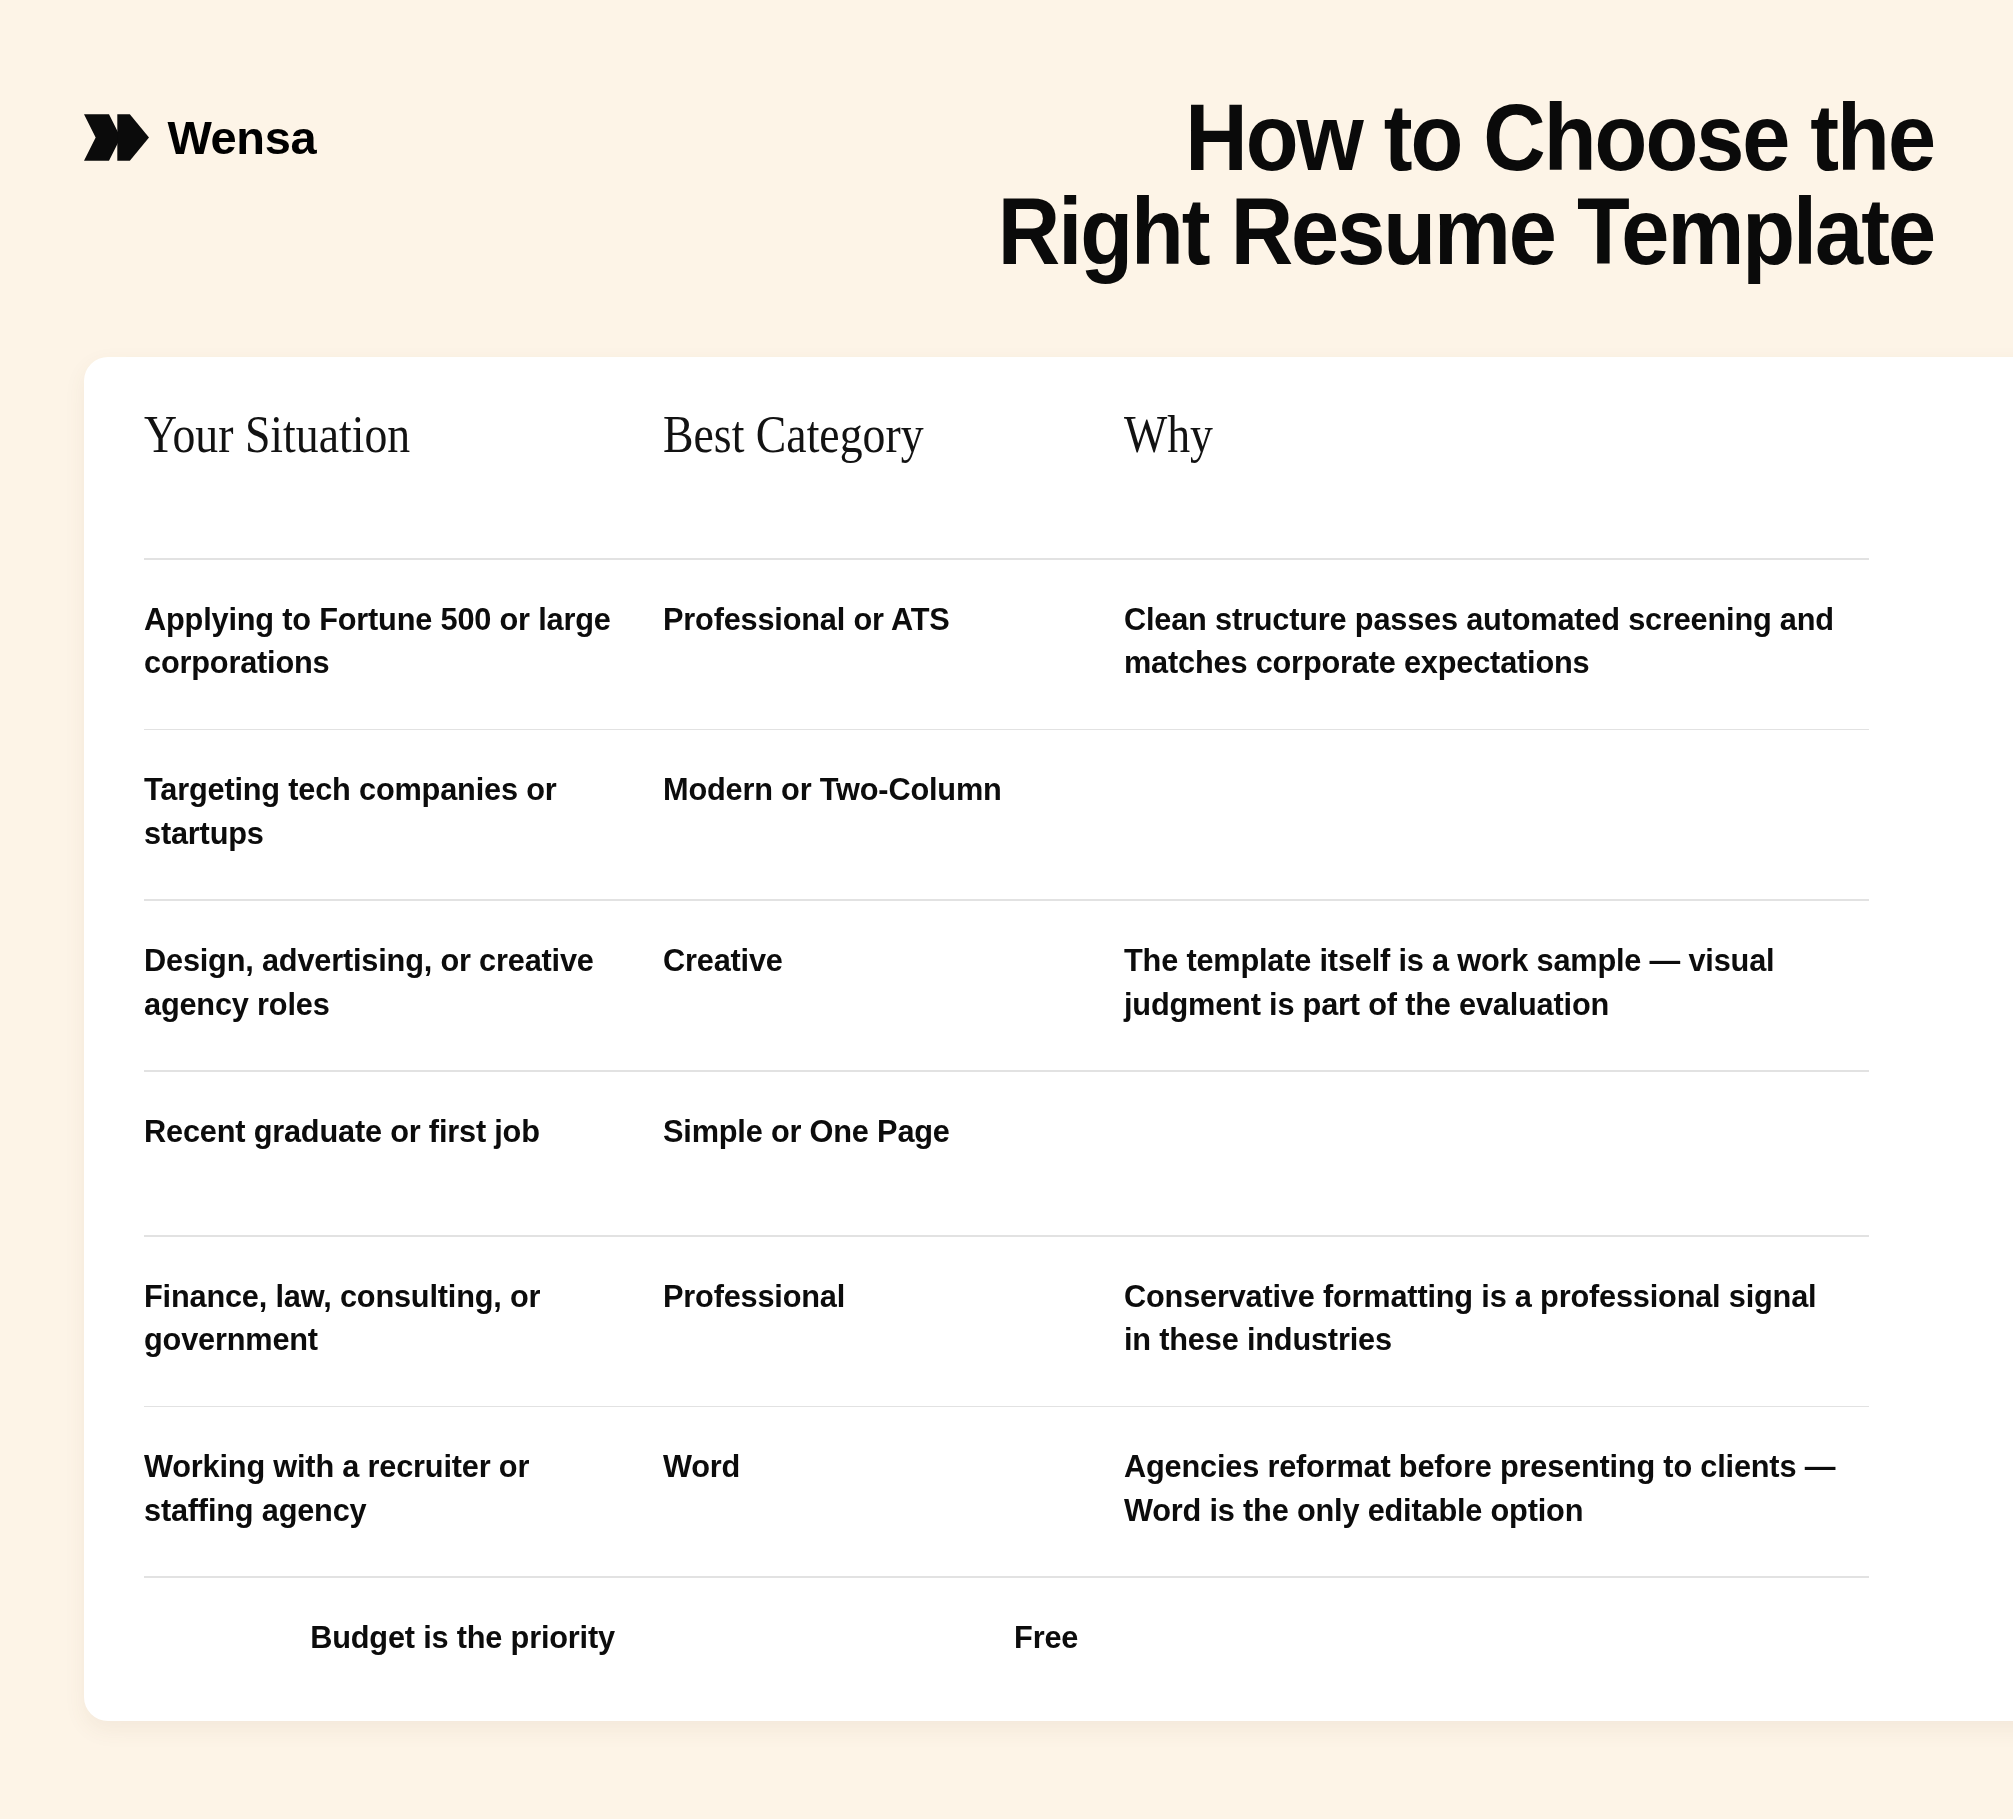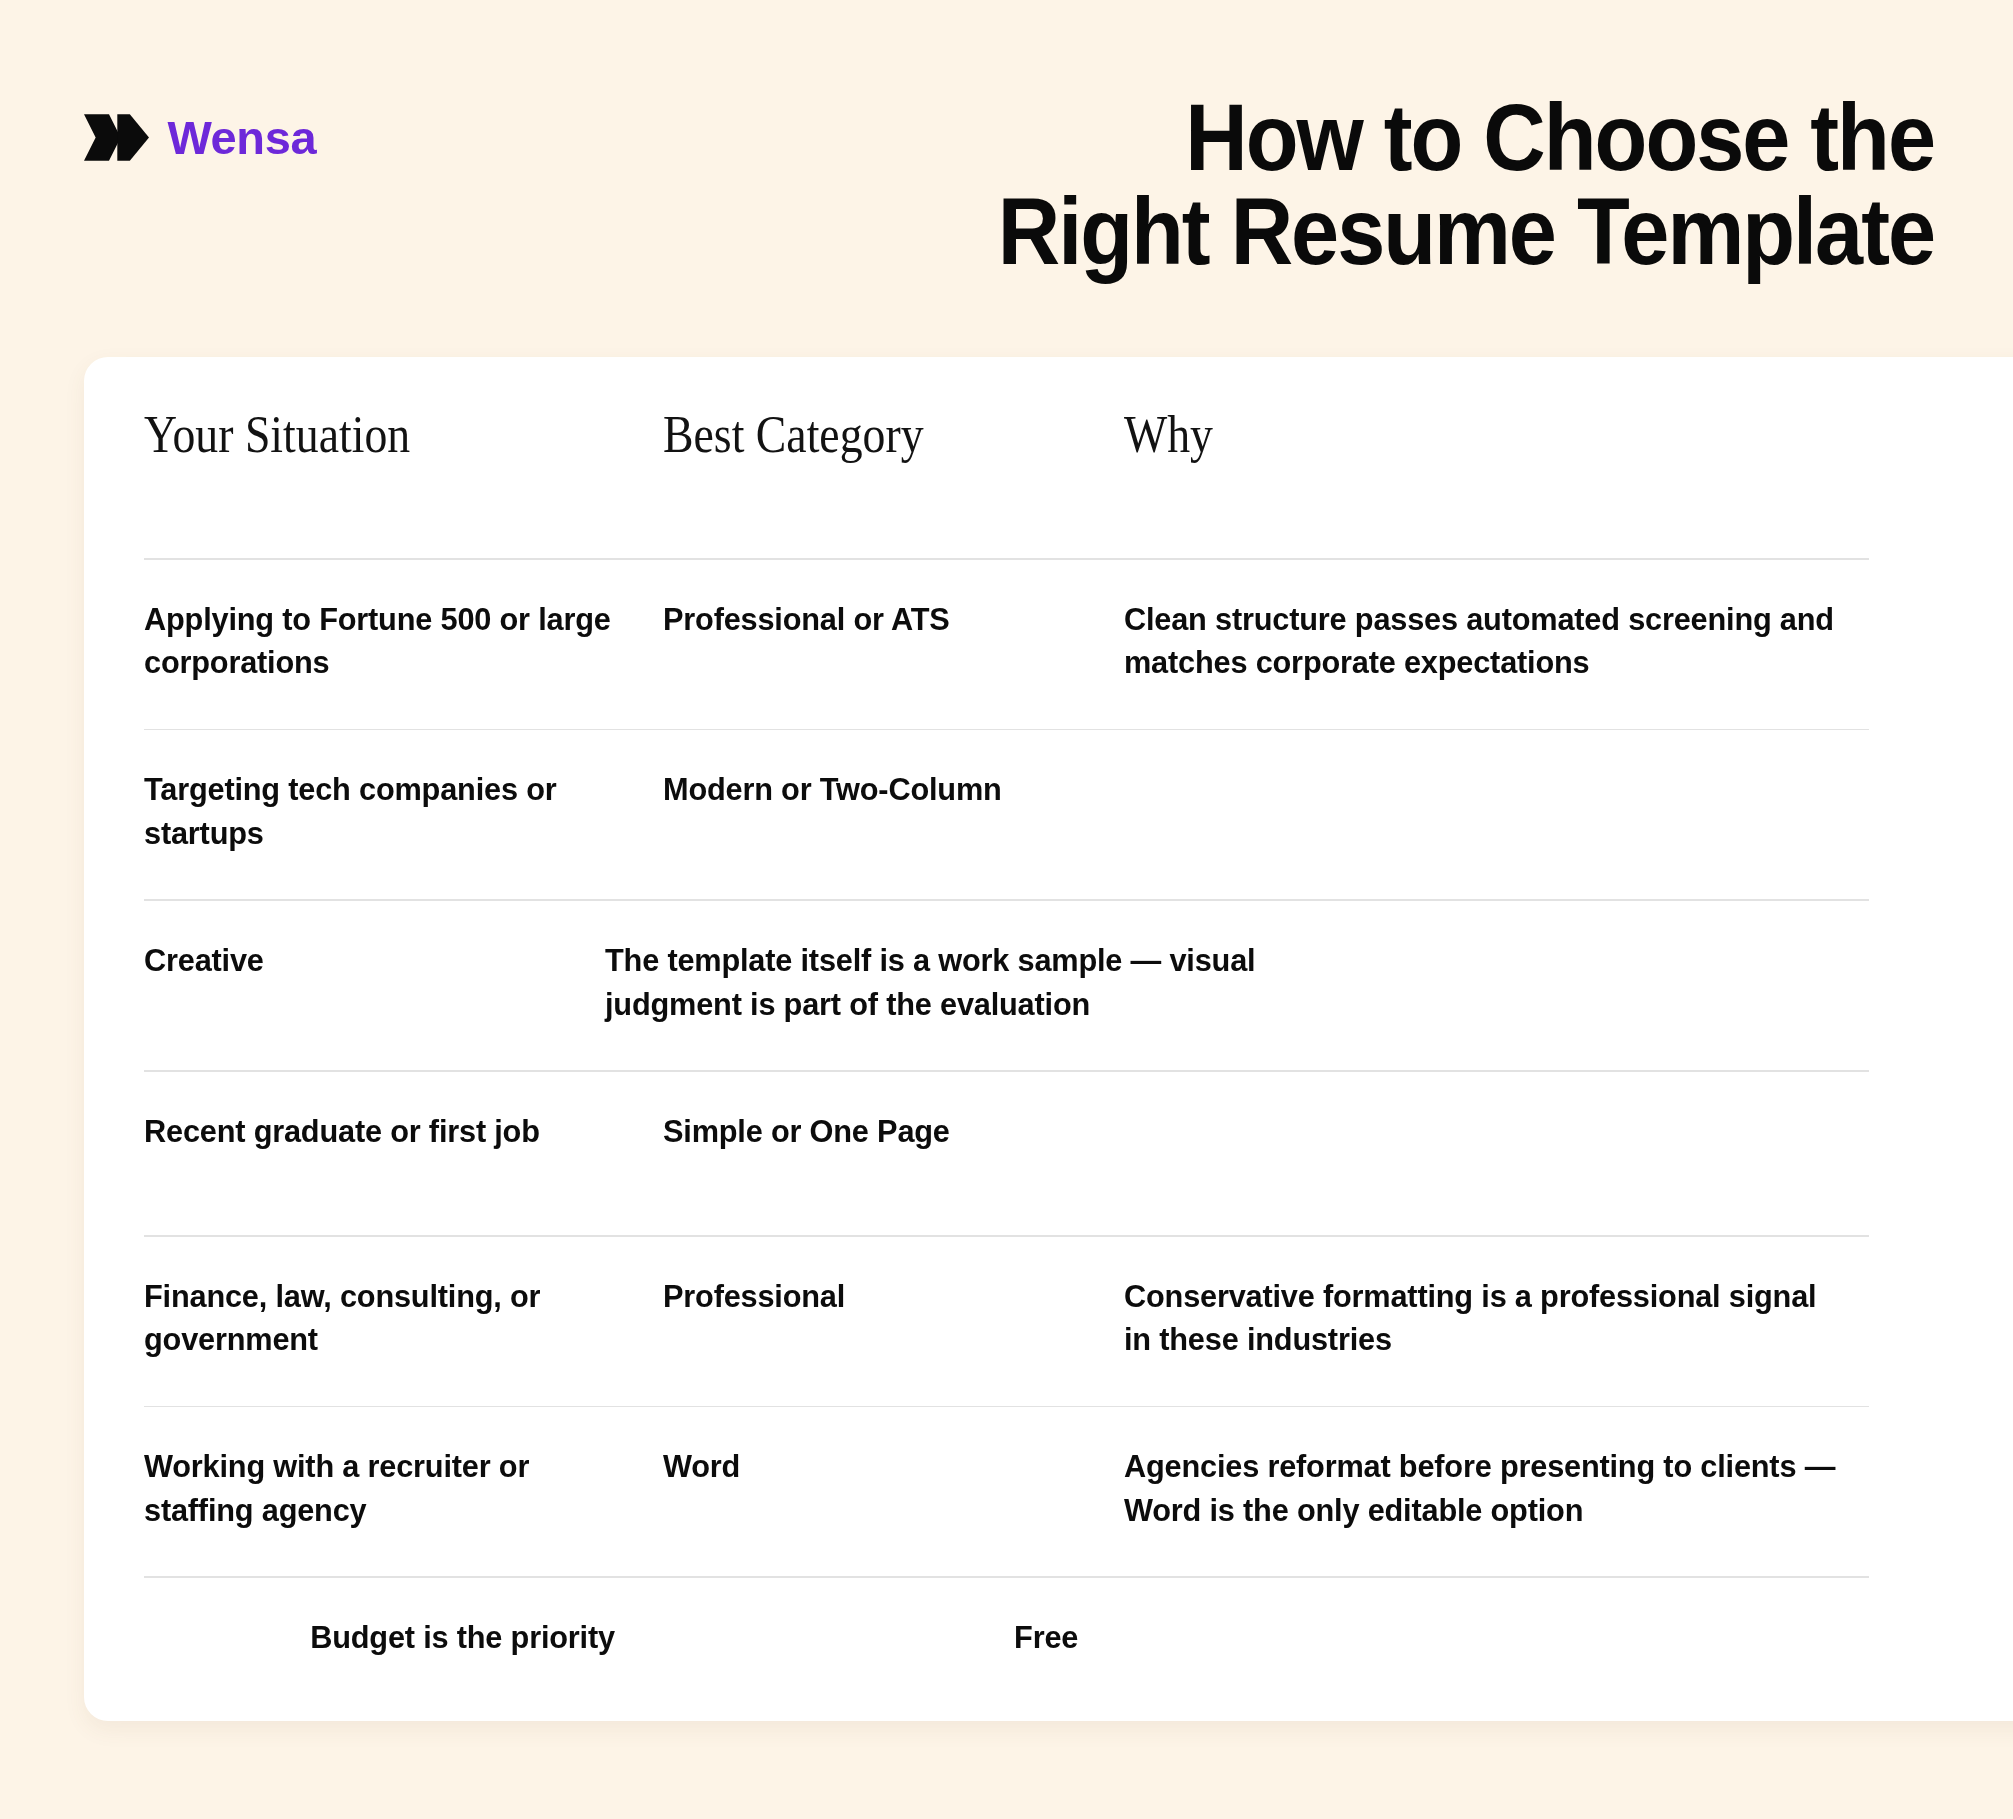--- a/index.html
+++ b/index.html
@@ -38,21 +38,21 @@
   .brand-mark {
     width: 65px;
     height: 47px;
     display: block;
   }
 
   .brand-name {
     font-size: 47px;
     font-weight: 700;
     letter-spacing: -0.4px;
-    color: #6d28d9;
+    color: #000000;
     line-height: 1;
     font-family: "Liberation Sans", sans-serif;
   }
 
   .page-title {
     position: absolute;
     right: 80px;
     top: 91px;
     width: 1259px;
     text-align: right;
@@ -195,20 +195,23 @@
           <div class="cell">Targeting tech companies or startups</div>
         </div>
       <div class="c2">
           <div class="cell">Modern or Two-Column</div>
         </div>
     </div>
 
     <div class="divider"></div>
 
     <div class="row row-body">
+      <div class="c1">
+          <div class="cell">Design, advertising, or creative agency roles</div>
+        </div>
       <div class="c2">
           <div class="cell">Creative</div>
         </div>
       <div class="c3">
           <div class="cell">The template itself is a work sample — visual judgment is part of the evaluation</div>
         </div>
     </div>
 
     <div class="divider"></div>
 

